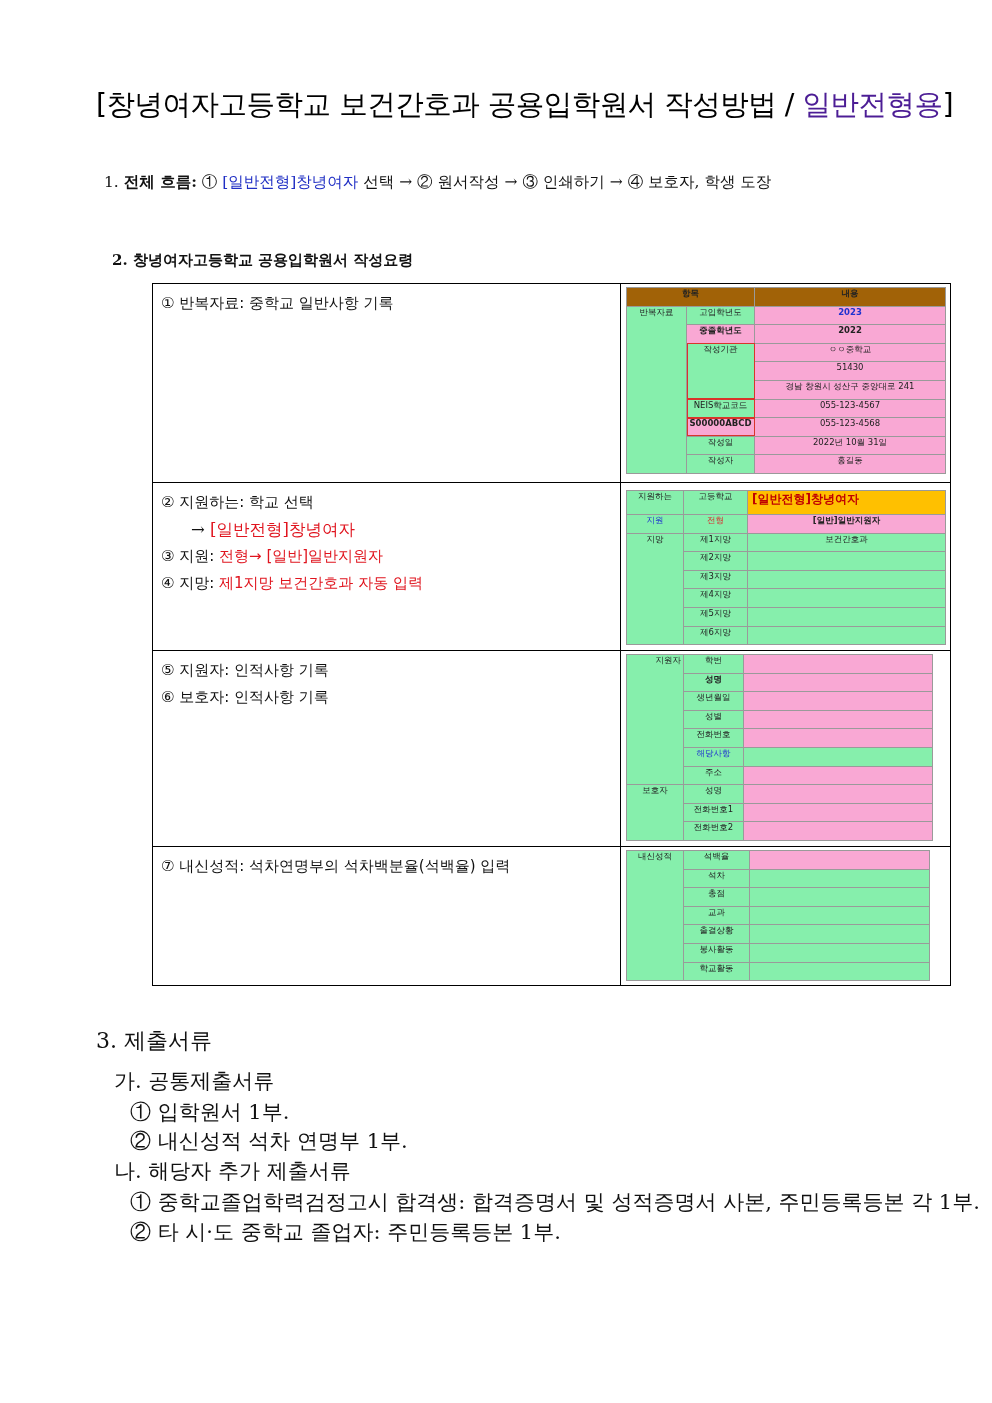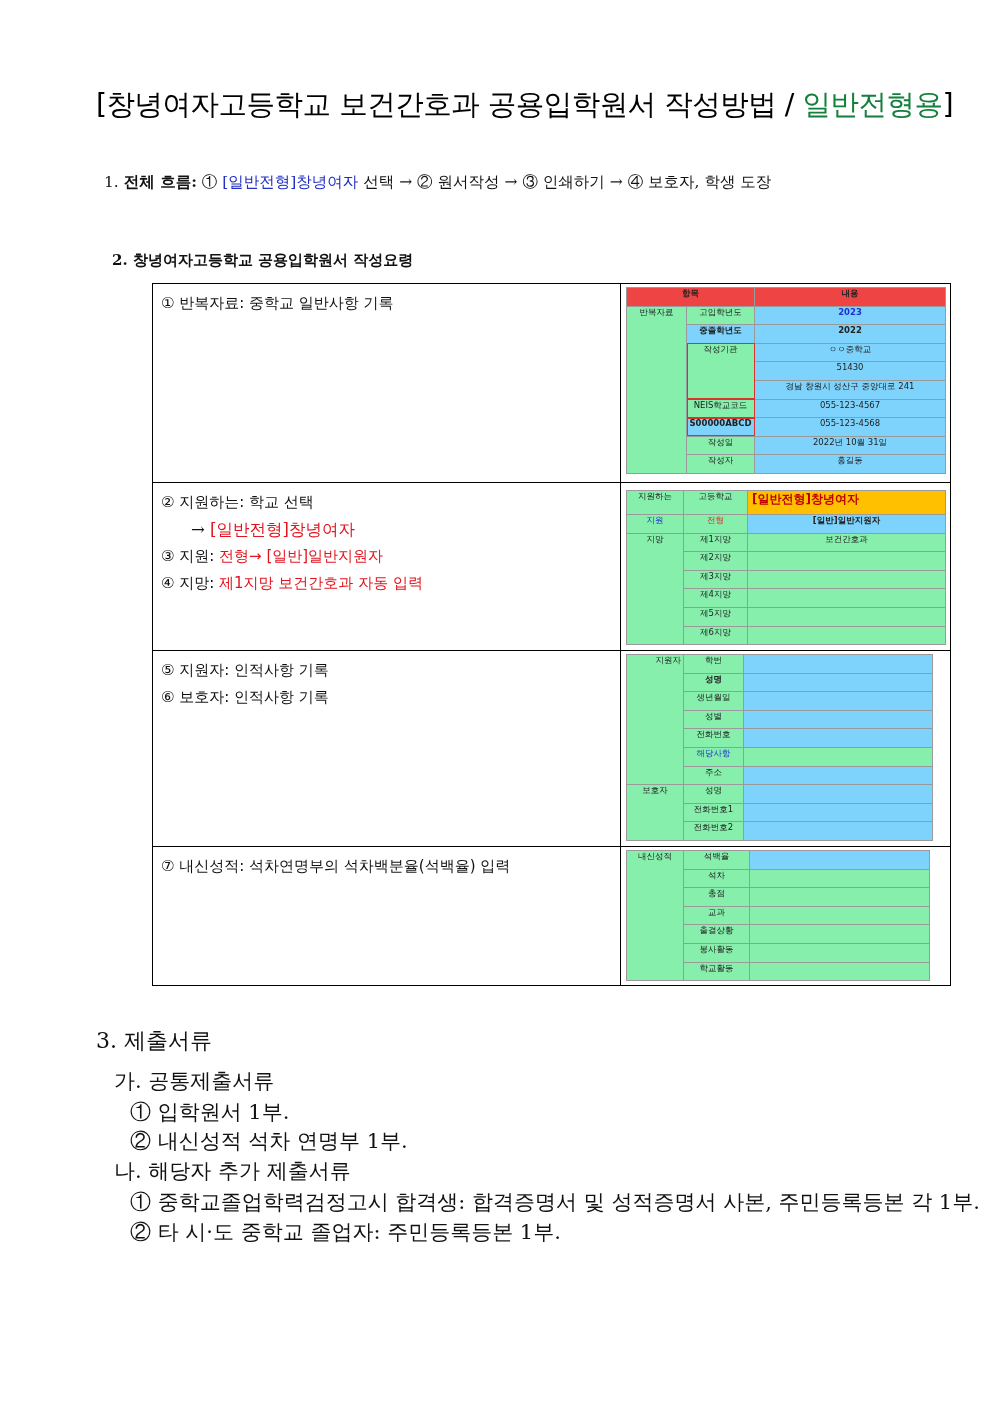--- a/index.html
+++ b/index.html
@@ -1,41 +1,41 @@
 <!DOCTYPE html>
 <html><head>
 <meta charset="utf-8">
 <style>
   * { box-sizing: border-box; margin: 0; padding: 0; }
   html, body { width: 992px; height: 1403px; background: #fff; }
   body { font-family: "DejaVu Serif", "Liberation Serif", serif; color: #111; position: relative; overflow: hidden; }
 
   .title { position: absolute; left: 96px; top: 86px; width: 810px; font-family: "DejaVu Sans", "Liberation Sans", sans-serif; font-size: 28.5px; letter-spacing: -0.5px; white-space: nowrap; color: #000; }
-  .title .red { color: #15803d; }
+  .title .red { color: #4c1d95; }
 
   .flow { position: absolute; left: 104px; top: 168px; font-size: 15.5px; line-height: 28px; white-space: nowrap; }
   .flow .line2 { padding-left: 22px; }
   .b { font-weight: bold; }
   .blue { color: #1f2ec4; }
   .red { color: #e0141e; }
 
   .sec2 { position: absolute; left: 112px; top: 251px; font-size: 15px; font-weight: bold; white-space: nowrap; }
 
   table.main { position: absolute; left: 112px; top: 283px; width: 799px; border-collapse: collapse; margin-left: 40px; }
   table.main td { border: 1.5px solid #000; vertical-align: top; }
   table.main td.left { width: 468px; padding: 6px 8px; font-family: "DejaVu Sans", "Liberation Sans", sans-serif; font-size: 15px; line-height: 27px; color: #111; }
   table.main td.right { padding: 3px 4px 3px 5px; }
   .indent { padding-left: 30px; font-size: 16.5px; font-family: "DejaVu Serif", serif; }
 
   
   table.form { border-collapse: collapse; width: 100%; font-family: "DejaVu Sans", "Liberation Sans", sans-serif; font-size: 8.5px; color: #222; }
   table.form td { border: 1px solid #9a9a9a; text-align: center; height: 18.6px; padding: 0 2px; }
   .g { background: #86efac; }
-  .hdr { background: #ef4444; font-weight: bold; }
-  .w { background: #7dd3fc; }
+  .hdr { background: #a16207; font-weight: bold; }
+  .w { background: #f9a8d4; }
   .orange { background: #ffc000; color: #c00000; font-weight: bold; font-size: 12px; text-align: left !important; padding-left: 4px !important; }
   .redbox { outline: 1.5px solid #d9342b; outline-offset: -1px; }
   .bold { font-weight: bold; }
   .c-blue { color: #2032d0; }
   .c-red { color: #d83030; }
 
   .sec3 { position: absolute; left: 96px; top: 1026px; font-size: 22px; white-space: nowrap; }
   .sub { position: absolute; white-space: nowrap; font-size: 21px; }
 </style>
 </head>

